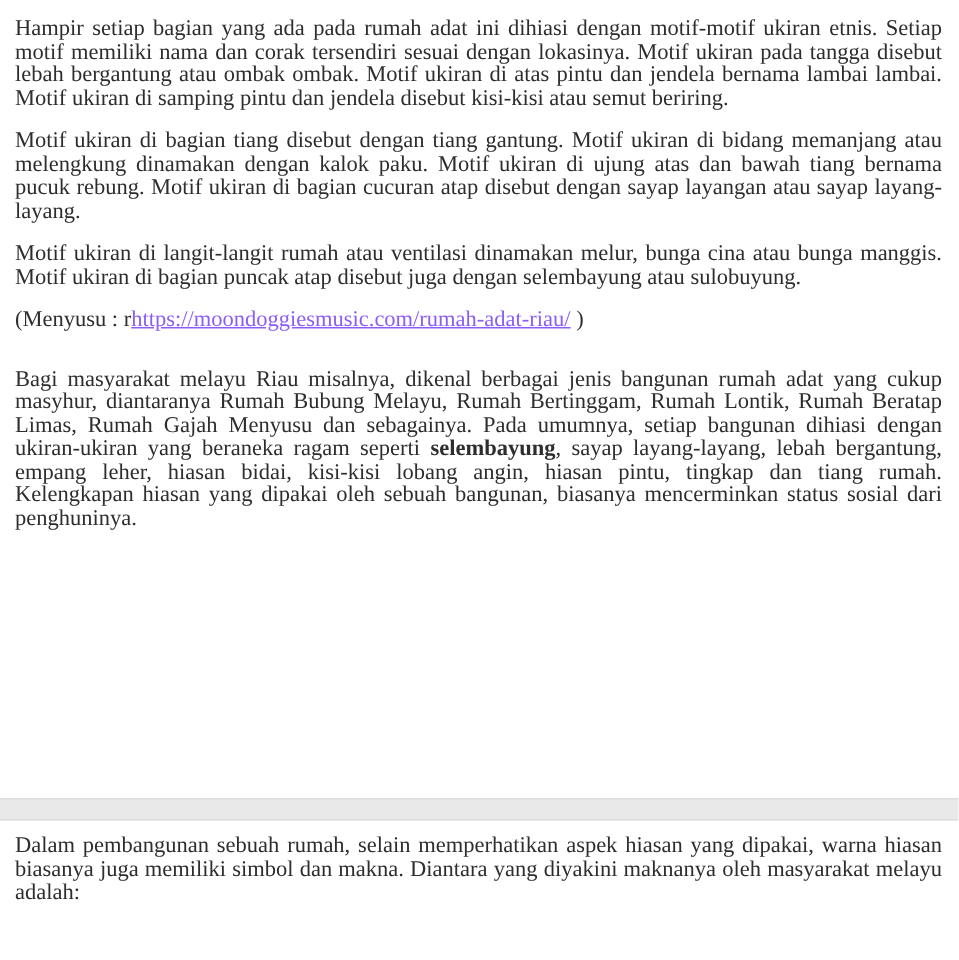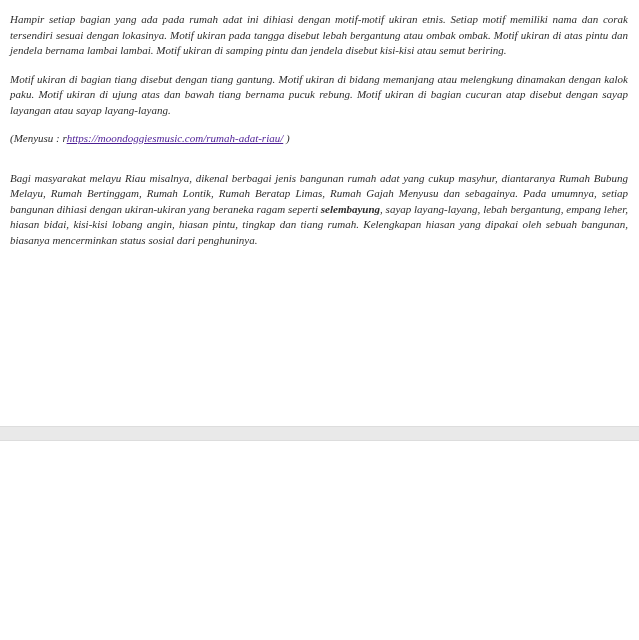--- a/index.html
+++ b/index.html
@@ -12,31 +12,30 @@
     height: 640px;
     overflow: hidden;
     font-family: "Liberation Serif", "DejaVu Serif", serif;
     color: #2d2d2d;
   }
   .page {
     padding-top: 12px;
   }
   .para {
     margin: 0 11px 13px 10px;
-    font-size: 11px;
+    font-size: 15px;
     line-height: 15.5px;
     text-align: justify;
-    font-style: italic;
   }
   .para.source-line {
     text-align: left;
     margin-bottom: 24px;
   }
   .link {
-    color: #4c1d95;
+    color: #8b5cf6;
     text-decoration: underline;
     cursor: pointer;
   }
   .bold-term {
     font-weight: bold;
     margin-top: 22px;
   }
   .page-gap {
     height: 13px;
     background: #e9e9e9;
@@ -48,26 +47,28 @@
 </style>
 </head>
 <body>
 
 <div class="page">
 
   <p class="para">Hampir setiap bagian yang ada pada rumah adat ini dihiasi dengan motif-motif ukiran etnis. Setiap motif memiliki nama dan corak tersendiri sesuai dengan lokasinya. Motif ukiran pada tangga disebut lebah bergantung atau ombak ombak. Motif ukiran di atas pintu dan jendela bernama lambai lambai. Motif ukiran di samping pintu dan jendela disebut kisi-kisi atau semut beriring.</p>
 
   <p class="para">Motif ukiran di bagian tiang disebut dengan tiang gantung. Motif ukiran di bidang memanjang atau melengkung dinamakan dengan kalok paku. Motif ukiran di ujung atas dan bawah tiang bernama pucuk rebung. Motif ukiran di bagian cucuran atap disebut dengan sayap layangan atau sayap layang-layang.</p>
 
+  <p class="para">Motif ukiran di langit-langit rumah atau ventilasi dinamakan melur, bunga cina atau bunga manggis. Motif ukiran di bagian puncak atap disebut juga dengan selembayung atau sulobuyung.</p>
 
   <p class="para source-line">
     <span>(Menyusu : r</span><a class="link">https://moondoggiesmusic.com/rumah-adat-riau/</a><span> )</span>
   </p>
 
   <p class="para">
     <span>Bagi masyarakat melayu Riau misalnya, dikenal berbagai jenis bangunan rumah adat yang cukup masyhur, diantaranya Rumah Bubung Melayu, Rumah Bertinggam, Rumah Lontik, Rumah Beratap Limas, Rumah Gajah Menyusu dan sebagainya. Pada umumnya, setiap bangunan dihiasi dengan ukiran-ukiran yang beraneka ragam seperti </span><strong class="bold-term">selembayung</strong><span>, sayap layang-layang, lebah bergantung, empang leher, hiasan bidai, kisi-kisi lobang angin, hiasan pintu, tingkap dan tiang rumah. Kelengkapan hiasan yang dipakai oleh sebuah bangunan, biasanya mencerminkan status sosial dari penghuninya.</span>
   </p>
 
   <div class="page-gap"></div>
 
 
+  <p class="para">Dalam pembangunan sebuah rumah, selain memperhatikan aspek hiasan yang dipakai, warna hiasan biasanya juga memiliki simbol dan makna. Diantara yang diyakini maknanya oleh masyarakat melayu adalah:</p>
 
 </div>
 
 </body></html>

